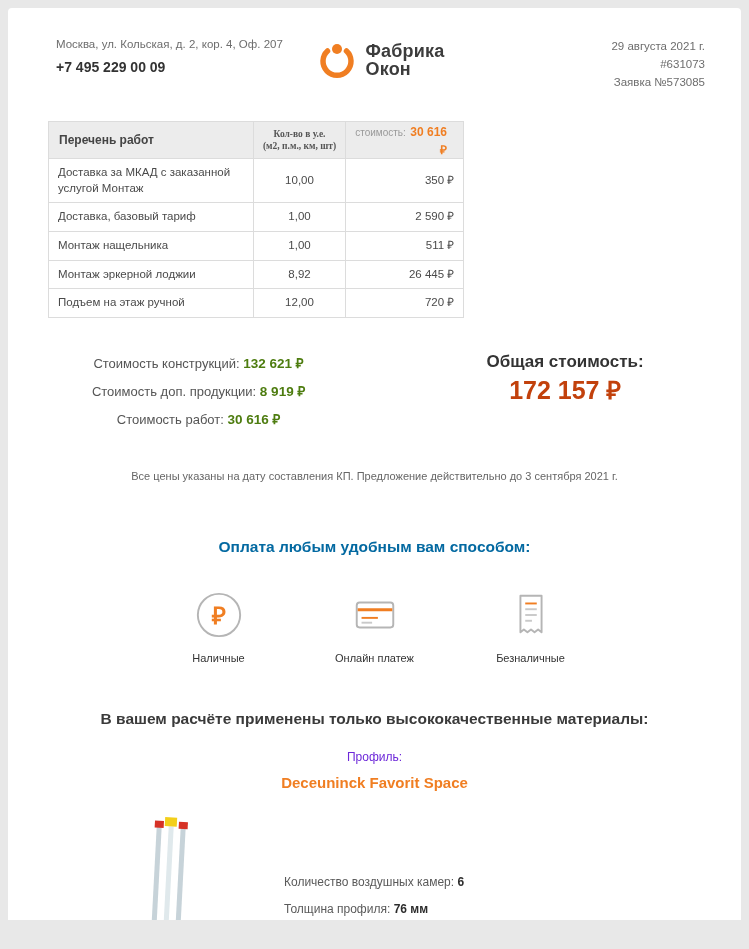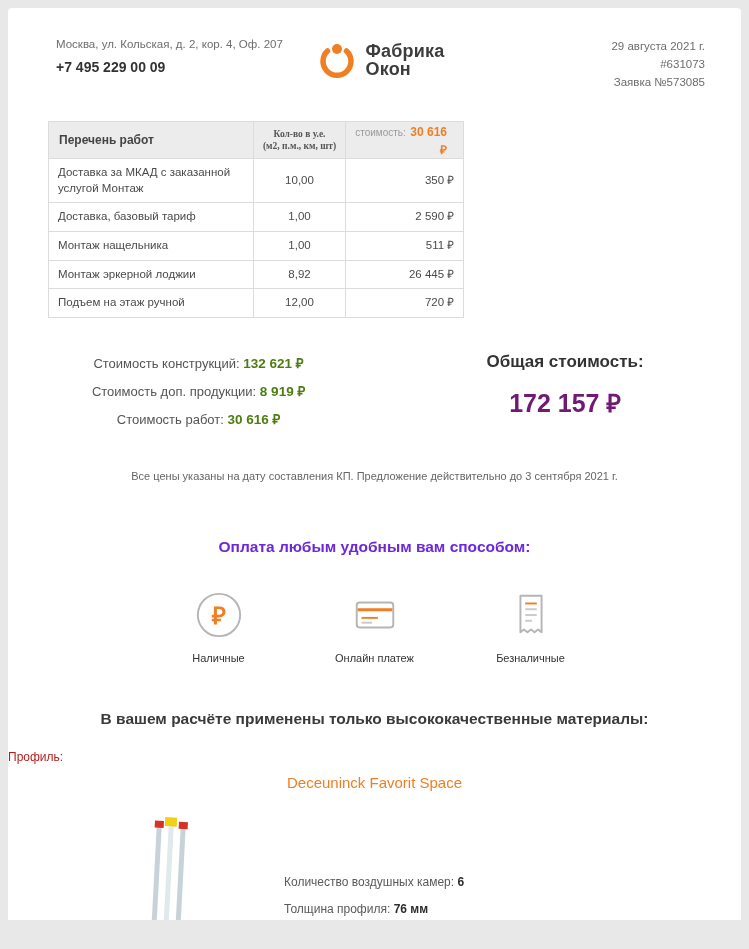--- a/index.html
+++ b/index.html
@@ -42,35 +42,35 @@
   .td-cost { text-align:right; }
 
   
   .summary { display:flex; margin-top:34px; }
   .sum-left { width:52%; text-align:center; padding-top:2px; }
   .sum-line { font-size:13px; color:#555; margin-bottom:10px; }
   .sum-line b { color:#4d7c0f; font-size:13.5px; }
   .sum-right { width:48%; text-align:center; }
   .total-label { font-size:17px; font-weight:bold; color:#333; }
   .discount { font-style:italic; font-size:12.5px; color:#7a7a7a; margin-top:6px; }
-  .total-value { font-size:25px; font-weight:bold; color:#701a75; margin-top:13px; }
+  .total-value { font-size:25px; font-weight:bold; color:#c2410c; }
 
   .validity { text-align:center; font-size:11px; color:#666; margin-top:32px; }
 
   
-  .pay-title { text-align:center; font-size:15.5px; font-weight:bold; color:#6d28d9; margin-top:56px; }
+  .pay-title { text-align:center; font-size:15.5px; font-weight:bold; color:#0369a1; margin-top:56px; }
   .pay-row { display:flex; justify-content:center; gap:64px; margin-top:34px; }
   .pay-item { text-align:center; min-width:92px; }
   .pay-item svg { width:50px; height:50px; display:block; margin:0 auto; }
   .pay-label { font-size:11px; color:#333; margin-top:12px; }
 
   
   .mat-title { text-align:center; font-size:15.5px; font-weight:bold; color:#3a3a3a; margin-top:46px; }
-  .profile-label { font-size:12px; color:#b91c1c; margin-top:22px; }
-  .profile-name  { text-align:center; font-size:15px; font-weight:normal; color:#f07e22; margin-top:10px; }
+  .profile-label { text-align:center; font-size:12px; color:#6d28d9; margin-top:22px; }
+  .profile-name  { text-align:center; font-size:15px; font-weight:bold; color:#f07e22; margin-top:10px; }
 
   .bottom { display:flex; margin-top:26px; }
   .profile-photo { margin-left:86px; width:172px; }
   .profile-photo svg { width:172px; height:236px; display:block; }
   .specs { margin-left:18px; padding-top:58px; }
   .spec-line { font-size:12px; color:#5a5a5a; margin-bottom:13px; }
   .spec-line b { color:#2c2c2c; }
 </style>
 </head>
 <body>

